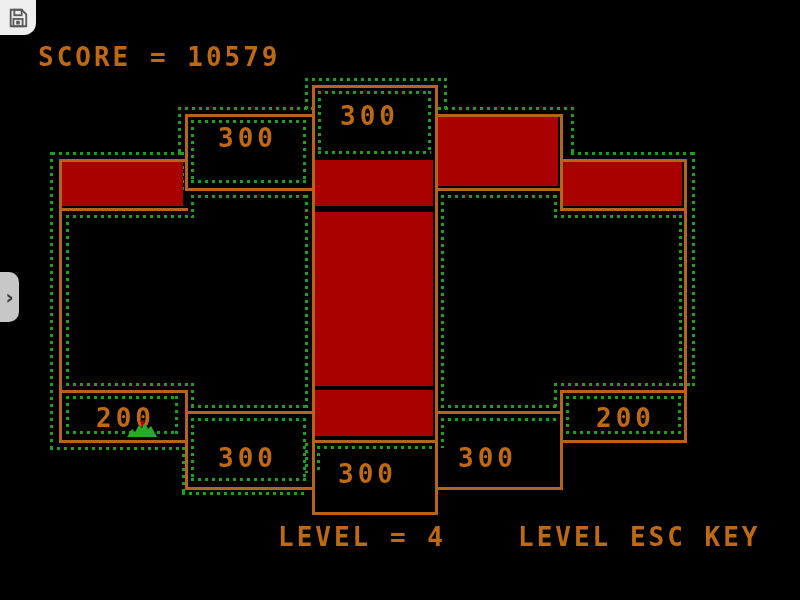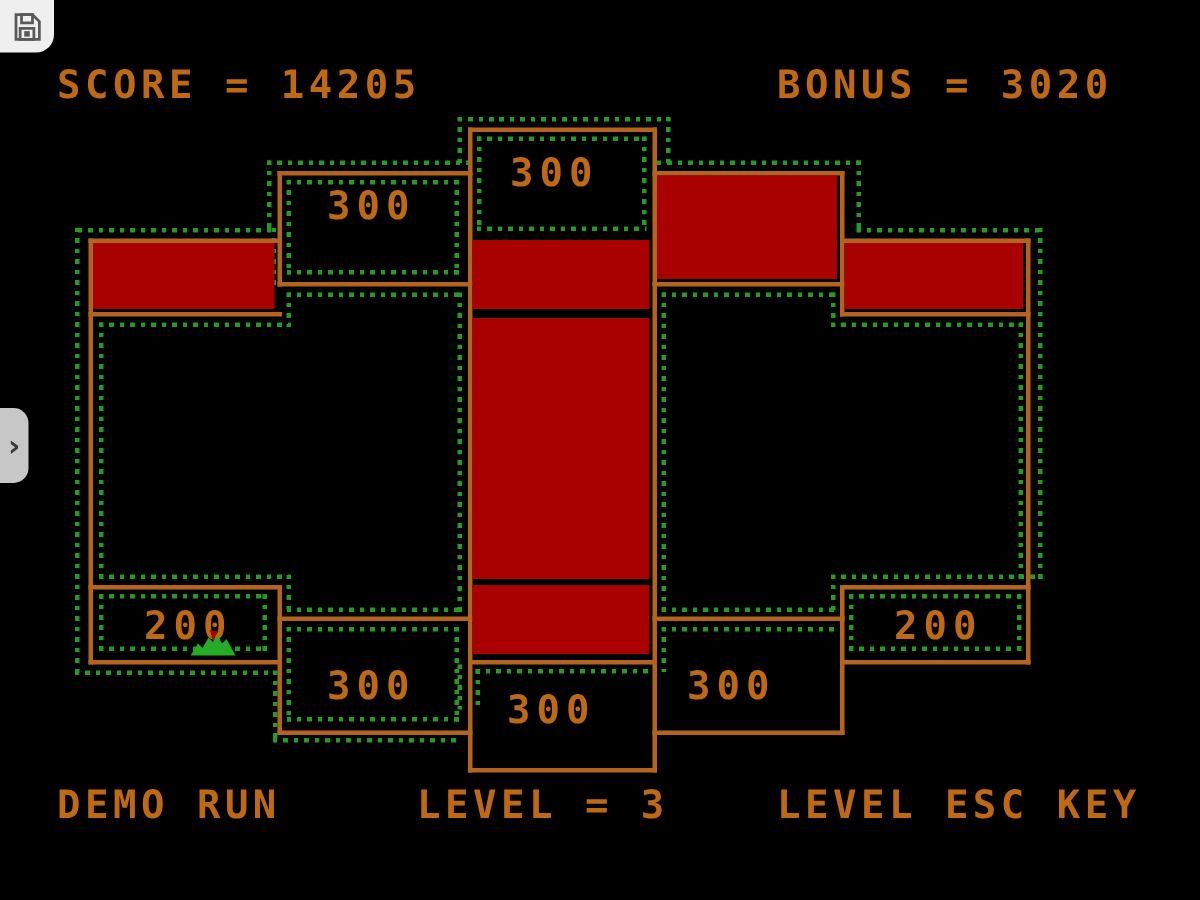--- a/index.html
+++ b/index.html
@@ -26,22 +26,21 @@
   #expandTab{position:absolute;left:0;top:272px;width:19px;height:50px;background:#c7c7c7;
      border:none;border-radius:0 10px 10px 0;display:flex;align-items:center;justify-content:center;
      padding:0;cursor:pointer;z-index:9;color:#3a3a3a;font-size:20px;font-weight:bold;
      font-family:"DejaVu Sans",sans-serif;}
 </style>
 </head>
 <body>
 
 <div id="stage">
 
-  <div class="hud" style="left:38px;top:44px">SCORE = 14205</div>
-  <div class="hud" style="left:518px;top:44px">BONUS = 3020</div>
+  <div class="hud" style="left:38px;top:44px">SCORE = 10579</div>
 
   <div id="board">
     <div class="blabel" style="left: 340px; top: 104px;">300</div>
     <div class="blabel" style="left: 218px; top: 126px;">300</div>
     <div class="blabel" style="left: 96px; top: 406px;">200</div>
     <div class="blabel" style="left: 218px; top: 446px;">300</div>
     <div class="blabel" style="left: 338px; top: 462px;">300</div>
     <div class="blabel" style="left: 458px; top: 446px;">300</div>
     <div class="blabel" style="left: 596px; top: 406px;">200</div>
 
@@ -133,22 +132,21 @@
       <div class="wall" style="left: 435px; top: 487px; width: 128px; height: 3px; position: absolute;"></div>
       <div class="wall" style="left: 312px; top: 512px; width: 126px; height: 3px; position: absolute;"></div>
       <div class="red" style="left: 62px; top: 162px; width: 121px; height: 44px; position: absolute;"></div>
       <div class="red" style="left: 438px; top: 117px; width: 120px; height: 69px; position: absolute;"></div>
       <div class="red" style="left: 563px; top: 162px; width: 119px; height: 44px; position: absolute;"></div>
       <div class="red" style="left: 315px; top: 160px; width: 118px; height: 46px; position: absolute;"></div>
       <div class="red" style="left: 315px; top: 212px; width: 118px; height: 174px; position: absolute;"></div>
       <div class="red" style="left: 315px; top: 390px; width: 118px; height: 46px; position: absolute;"></div>
     </div>
 
-  <div class="hud" style="left:38px;top:524px">DEMO RUN</div>
-  <div class="hud" style="left:278px;top:524px">LEVEL = 3</div>
+  <div class="hud" style="left:278px;top:524px">LEVEL = 4</div>
   <div class="hud" style="left:518px;top:524px">LEVEL ESC KEY</div>
 
   <button id="saveBtn">
     <svg width="22" height="22" viewBox="0 0 24 24">
       <path d="M4 3 h12 l5 5 v13 H4 z" fill="none" stroke="#5a5a5a" stroke-width="2"></path>
       <rect x="8" y="3" width="8" height="6" fill="none" stroke="#5a5a5a" stroke-width="2"></rect>
       <rect x="7" y="13" width="10" height="8" fill="none" stroke="#5a5a5a" stroke-width="2"></rect>
       <rect x="10" y="15" width="4" height="4" fill="#5a5a5a"></rect>
     </svg>
   </button>

